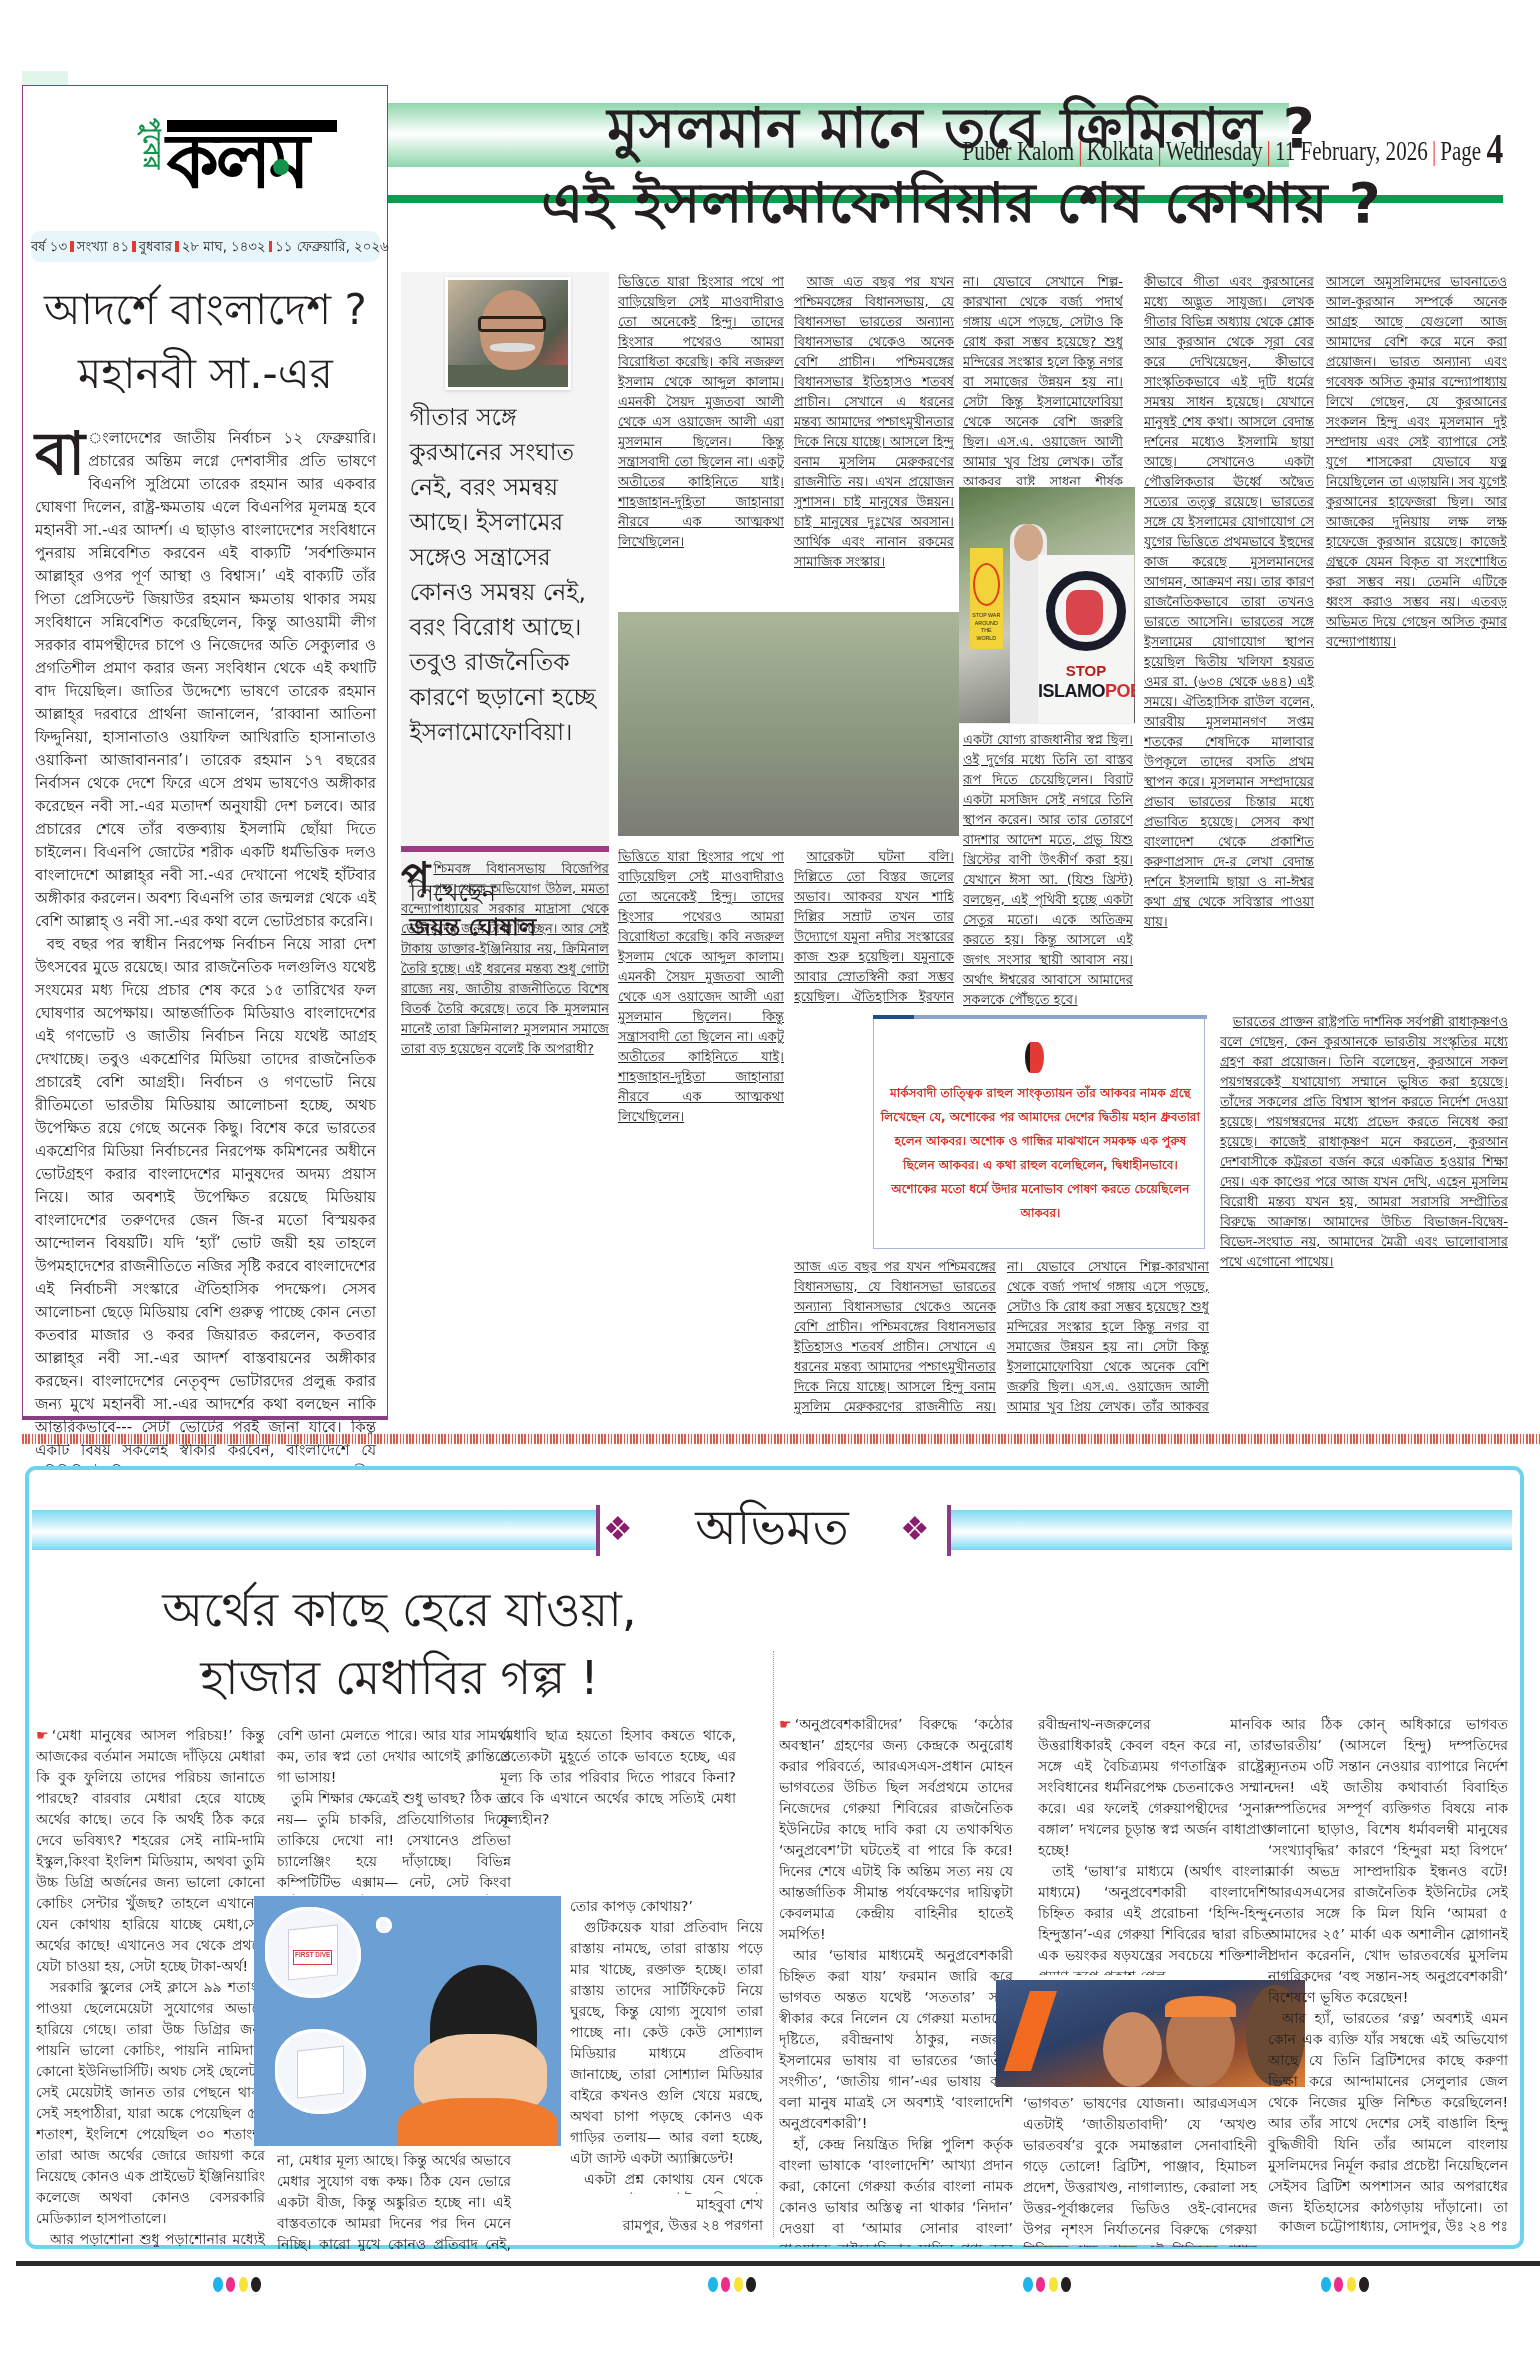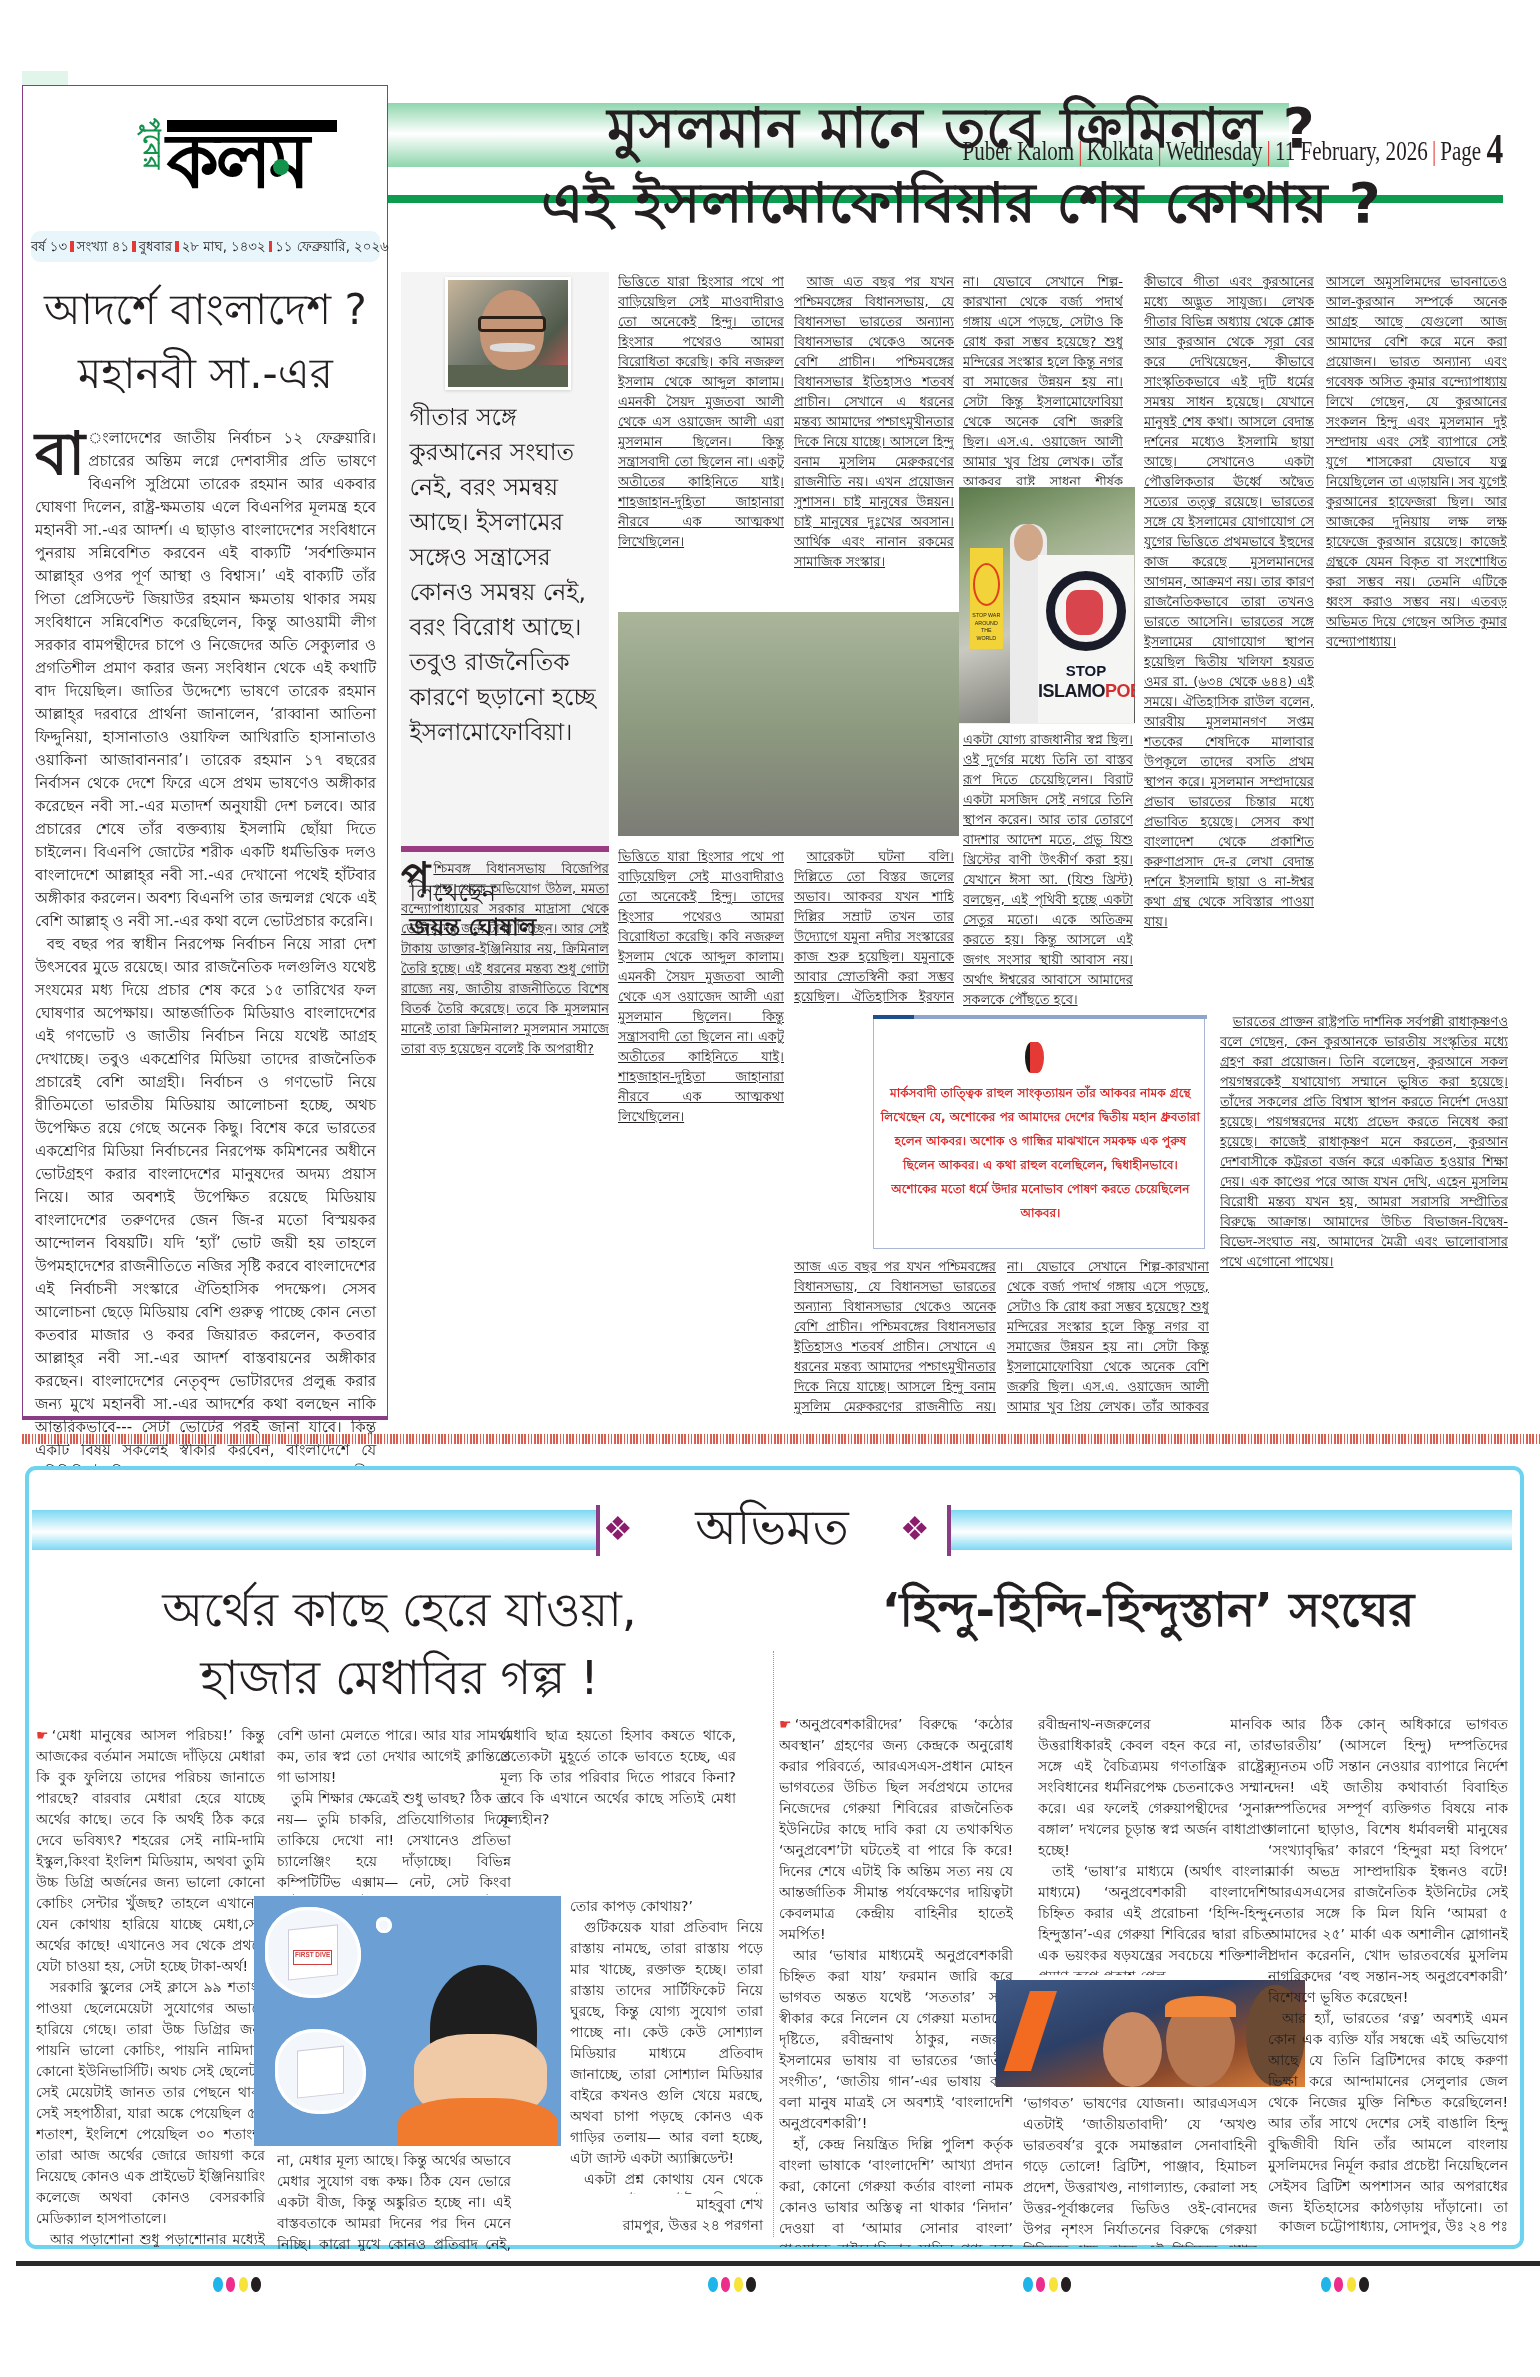--- a/index.html
+++ b/index.html
@@ -57,21 +57,21 @@
 
   
   .protest-photo { position: absolute; left: 959px; top: 487px; width: 176px; height: 237px; background: linear-gradient(160deg,#5b7a4a 0%, #9fb08c 30%, #c9c9c0 55%, #8c8d86 80%, #505250 100%); overflow: hidden; border-bottom: 1.1px solid #eee; }
   .protest-photo-wide { position: absolute; left: 618px; top: 612px; width: 341px; height: 224px; background: linear-gradient(180deg,#aab59a 0%, #8e9b80 50%, #7c7c76 100%); overflow: hidden; }
   .yellow-sign { position: absolute; left: 10.7px; top: 61px; width: 33px; height: 101px; background: #f2d33a; }
   .yellow-sign .ring { position:absolute; left:3.2px; top:15px; width:27px; height:43px; border:2.7px solid #e0401e; border-radius:50%; }
   .yellow-sign .txt { position:absolute; left:1.1px; top:64px; width:31px; font-size:5.3px; line-height:7.5px; text-align:center; color:#222; font-family:"Liberation Sans",sans-serif; }
   .white-sign { position: absolute; left: 79px; top: 68px; width: 96px; height: 169px; background: #f5f5f3; }
   .white-sign .ring { position:absolute; left:7.5px; top:16px; width:80px; height:80px; border:9.6px solid #1b1c2a; border-radius:50%; }
   .white-sign .hand { position:absolute; left:28px; top:35px; width:37px; height:45px; background:#d9454c; border-radius:30% 30% 40% 40%; }
-  .white-sign .stop { position:absolute; left:0; top:107px; width:96px; text-align:center; font-size:15px; font-weight:bold; color:#0f172a; font-family:"Liberation Sans",sans-serif; }
+  .white-sign .stop { position:absolute; left:0; top:107px; width:96px; text-align:center; font-size:15px; font-weight:bold; color:#b91c1c; font-family:"Liberation Sans",sans-serif; }
   .white-sign .islamo { position:absolute; left:0; top:126px; width:96px; text-align:center; font-size:18px; font-weight:bold; color:#1b1c2a; font-family:"Liberation Sans",sans-serif; letter-spacing:-0.5px; white-space:nowrap; }
   .white-sign .islamo span { color:#d32f2f; }
   .person { position:absolute; left:51px; top:37px; width:37px; height:200px; background:#ebebeb; border-radius:16px 16px 0 0; }
   .person .head { position:absolute; left:4.3px; top:0; width:29px; height:37px; border-radius:50%; background:#d0a789; }
 
   
   .pull-quote { position: absolute; left: 873px; top: 1015px; width: 332px; height: 234px; border: 1.1px solid #aab7d4; border-top: none; background: #fff; }
   .pull-quote::before { content:""; position:absolute; left:-1.1px; top:0; width:42px; height:4.3px; background:#1e4e8c; }
   .pull-quote::after { content:""; position:absolute; left:40px; top:0; width:293px; height:4.3px; background:#8ea6cc; }
   .quote-mark { position: absolute; left: 151px; top: 27px; width: 18px; height: 31px; }
@@ -291,21 +291,20 @@
   <p>গুটিকয়েক যারা প্রতিবাদ নিয়ে রাস্তায় নামছে, তারা রাস্তায় পড়ে মার খাচ্ছে, রক্তাক্ত হচ্ছে। তারা রাস্তায় তাদের সার্টিফিকেট নিয়ে ঘুরছে, কিন্তু যোগ্য সুযোগ তারা পাচ্ছে না। কেউ কেউ সোশ্যাল মিডিয়ার মাধ্যমে প্রতিবাদ জানাচ্ছে, তারা সোশ্যাল মিডিয়ার বাইরে কখনও গুলি খেয়ে মরছে, অথবা চাপা পড়ছে কোনও এক গাড়ির তলায়— আর বলা হচ্ছে, এটা জাস্ট একটা অ্যাক্সিডেন্ট!</p>
   <p>একটা প্রশ্ন কোথায় যেন থেকে যায়— এই লড়াইটা কী, এই চাওয়াটা কি সত্যিই এতটা কঠিন হওয়া বড্ড বেশি প্রয়োজন ছিল?</p>
 
 </div>
 <div class="op-col" style="left:570px; top:2194px; width:193px; height:48px;">
   <div class="signature">মাহবুবা শেখ</div>
   <div class="signature-sub">রামপুর, উত্তর ২৪ পরগনা</div>
 </div>
 
 <div class="opinion-headline bold" style="left:783px; top:1576px; width:730px;">
-  <div>‘হিন্দু-হিন্দি-হিন্দুস্তান’ সংঘের</div>
 </div>
 <div class="op-col" style="left:779px; top:1714px; width:234px; height:533px; overflow:hidden;">
   <p class="noind"><span class="pointer">☛</span><span>‘অনুপ্রবেশকারীদের’ বিরুদ্ধে ‘কঠোর অবস্থান’ গ্রহণের জন্য কেন্দ্রকে অনুরোধ করার পরিবর্তে, আরএসএস-প্রধান মোহন ভাগবতের উচিত ছিল সর্বপ্রথমে তাদের নিজেদের গেরুয়া শিবিরের রাজনৈতিক ইউনিটের কাছে দাবি করা যে তথাকথিত ‘অনুপ্রবেশ’টা ঘটতেই বা পারে কি করে! দিনের শেষে এটাই কি অন্তিম সত্য নয় যে আন্তর্জাতিক সীমান্ত পর্যবেক্ষণের দায়িত্বটা কেবলমাত্র কেন্দ্রীয় বাহিনীর হাতেই সমর্পিত!</span></p>
   <p>আর ‘ভাষার মাধ্যমেই অনুপ্রবেশকারী চিহ্নিত করা যায়’ ফরমান জারি করে ভাগবত অন্তত যথেষ্ট ‘সততার’ সঙ্গে স্বীকার করে নিলেন যে গেরুয়া মতাদর্শের দৃষ্টিতে, রবীন্দ্রনাথ ঠাকুর, নজরুল ইসলামের ভাষায় বা ভারতের ‘জাতীয় সংগীত’, ‘জাতীয় গান’-এর ভাষায় কথা বলা মানুষ মাত্রই সে অবশ্যই ‘বাংলাদেশি অনুপ্রবেশকারী’!</p>
   <p>হাঁ, কেন্দ্র নিয়ন্ত্রিত দিল্লি পুলিশ কর্তৃক বাংলা ভাষাকে ‘বাংলাদেশি’ আখ্যা প্রদান করা, কোনো গেরুয়া কর্তার বাংলা নামক কোনও ভাষার অস্তিত্ব না থাকার ‘নিদান’ দেওয়া বা ‘আমার সোনার বাংলা’ গাওয়াকে রাষ্ট্রদ্রোহিতার সামিল গণ্য করে ‘জাতীয় গান’-এর অপমান করা, সে সবই হিন্দি আধিপত্যবাদীদের রাষ্ট্রপ্রোগ্রামের বিপ্রতীপ অংশ। বৈচিত্র্যপূর্ণ ‘উত্তর প্রদেশ’ বাদ দিলে, পশ্চিমবঙ্গ, ত্রিপুরা, বিহার, অসম, ঝাড়খণ্ড, ওড়িশা, মহারাষ্ট্র, তামিলনাড়ু সহ দেশের সব অহিন্দিভাষী রাজ্যের মানুষের ভাষাকে গুরুত্বহীন করে তোলাই তাদের প্রাথমিক লক্ষ্য। জন্মসূত্রে সর্বক্ষণ রোজকার জীবনে ব্যবহৃত এই ভাষাগুলি এবং এর সঙ্গে যুক্ত সাংস্কৃতিক মূল্যবোধ সহ প্রত্যেকের এক-একটি পরিচয় সম্পন্ন ভারতবর্ষের স্বাধীনতা সংগ্রামের সাথে ভারতবর্ষের অত্যন্ত বিশিষ্ট জাতিসত্তা, যারা প্রাণ, রক্ত এবং জান দিয়েছেন ভারতবর্ষের স্বাধীনতার জন্য সর্বাধিক ত্যাগ স্বীকার করেছে! আর বাঙালিদের বিশেষভাবে লক্ষ্যবস্তু করার মূল কারণ এটাই যে, এই জাতি</p>
 </div>
 <div class="op-col" style="left:1023px; top:1714px; width:234px; height:261px; overflow:hidden;margin-left:15px;">
   <p class="noind">রবীন্দ্রনাথ-নজরুলের মানবিক উত্তরাধিকারই কেবল বহন করে না, তার সঙ্গে এই বৈচিত্র্যময় গণতান্ত্রিক রাষ্ট্রের সংবিধানের ধর্মনিরপেক্ষ চেতনাকেও সম্মান করে। এর ফলেই গেরুয়াপন্থীদের ‘সুনার বঙ্গাল’ দখলের চূড়ান্ত স্বপ্ন অর্জন বাধাপ্রাপ্ত হচ্ছে!</p>
   <p>তাই ‘ভাষা’র মাধ্যমে (অর্থাৎ বাংলার মাধ্যমে) ‘অনুপ্রবেশকারী বাংলাদেশি’ চিহ্নিত করার এই প্ররোচনা ‘হিন্দি-হিন্দু-হিন্দুস্তান’-এর গেরুয়া শিবিরের দ্বারা রচিত এক ভয়ংকর ষড়যন্ত্রের সবচেয়ে শক্তিশালী প্রমাণ রূপে প্রকাশ পেল</p>
 </div>

